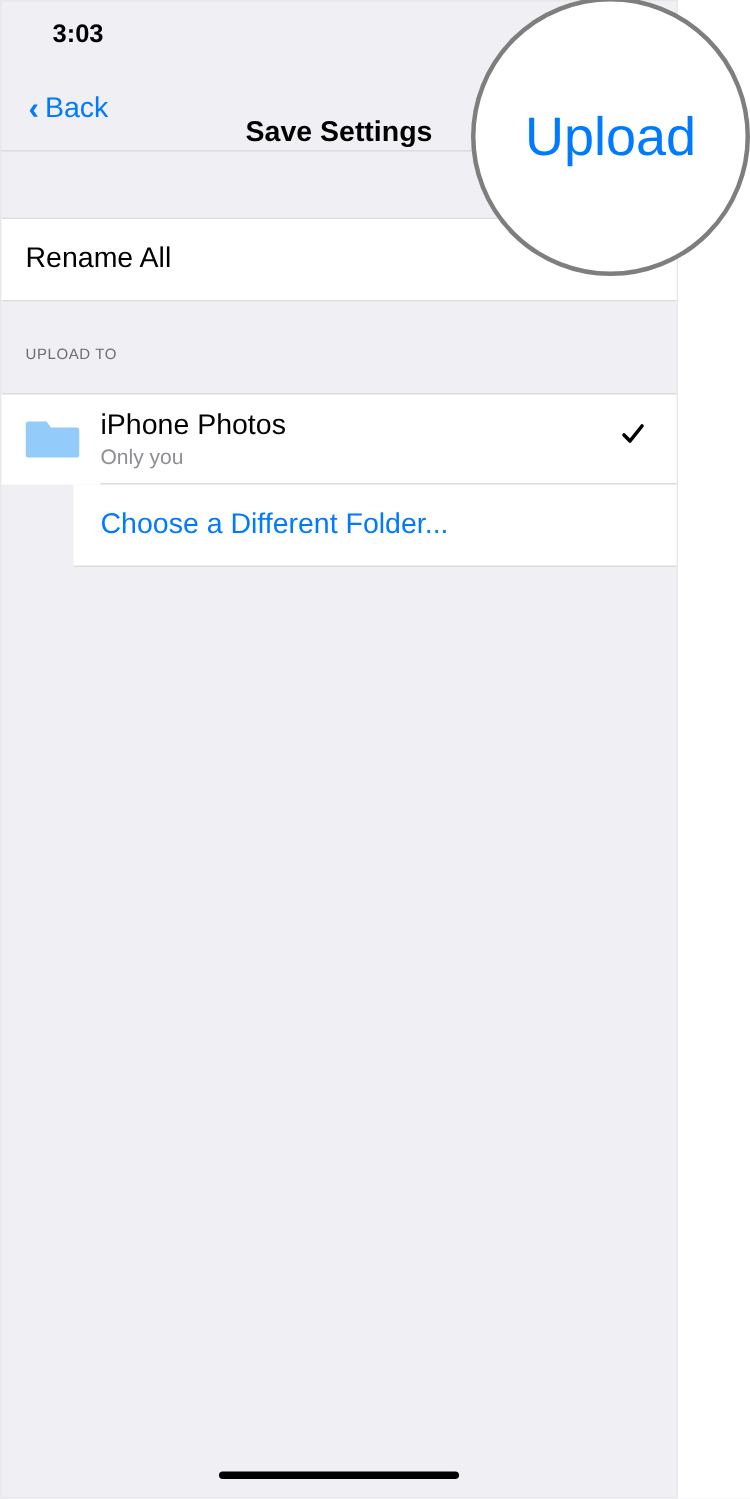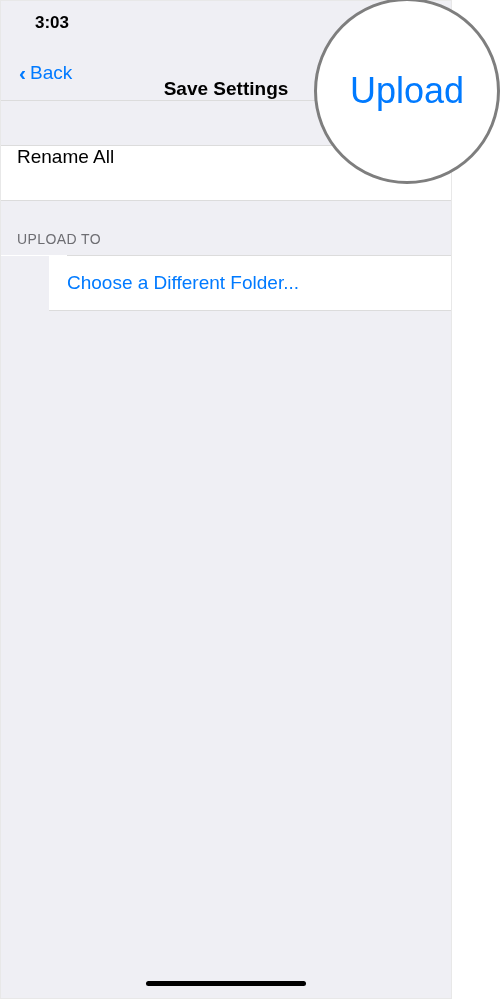--- a/index.html
+++ b/index.html
@@ -65,40 +65,41 @@
     .group-gap {
       background: #efeff4;
       height: 44px;
       border-top: 0;
     }
     
     .cell {
       background: #fff;
       min-height: 56px;
       display: flex;
+      align-items: center;
       padding: 0 16px;
       border-top: 1px solid #dcdcdc;
       border-bottom: 1px solid #dcdcdc;
       justify-content: space-between;
     }
     .cell-title {
       font-size: 19px;
       color: #000;
     }
     .disclosure {
       color: #c4c4c7;
       font-size: 22px;
       font-weight: 400;
       transform: scaleX(0.6);
     }
     
     .section-header {
-      font-size: 14px;
+      font-size: 10px;
       color: #6d6d72;
-      padding: 30px 16px 8px 16px;
+      padding: 30px 16px 20px 16px;
       letter-spacing: 0.4px;
     }
     
     .folder-row {
       background: #fff;
       display: flex;
       align-items: center;
       padding: 10px 16px;
       border-top: 1px solid #dcdcdc;
       position: relative;
@@ -214,20 +215,36 @@
 
   <div class="group-gap"></div>
 
   <div class="cell">
     <span class="cell-title">Rename All</span>
     <span class="disclosure">›</span>
   </div>
 
   <div class="section-header">UPLOAD TO</div>
 
+  <div class="folder-row">
+    <span class="folder-icon">
+      <svg viewBox="0 0 36 30" width="36" height="30">
+        <path d="M2 4 h12 l3 4 h17 a2 2 0 0 1 2 2 v16 a2 2 0 0 1 -2 2 h-32 a2 2 0 0 1 -2 -2 v-20 a2 2 0 0 1 2 -2 z" fill="#93ccfb"></path>
+      </svg>
+    </span>
+    <div class="folder-text">
+      <div class="folder-name">iPhone Photos</div>
+      <div class="folder-sub">Only you</div>
+    </div>
+    <span class="check-icon">
+      <svg viewBox="0 0 18 18" width="18" height="18">
+        <path d="M3 9 l4 4 l8 -10" stroke="#000" stroke-width="2.4" fill="none" stroke-linecap="round" stroke-linejoin="round"></path>
+      </svg>
+    </span>
+  </div>
 
   <div class="inset-sep"></div>
 
   <div class="choose-row">
     <span class="choose-text">Choose a Different Folder...</span>
   </div>
 
   <div class="home-indicator"></div>
 
 </div>

